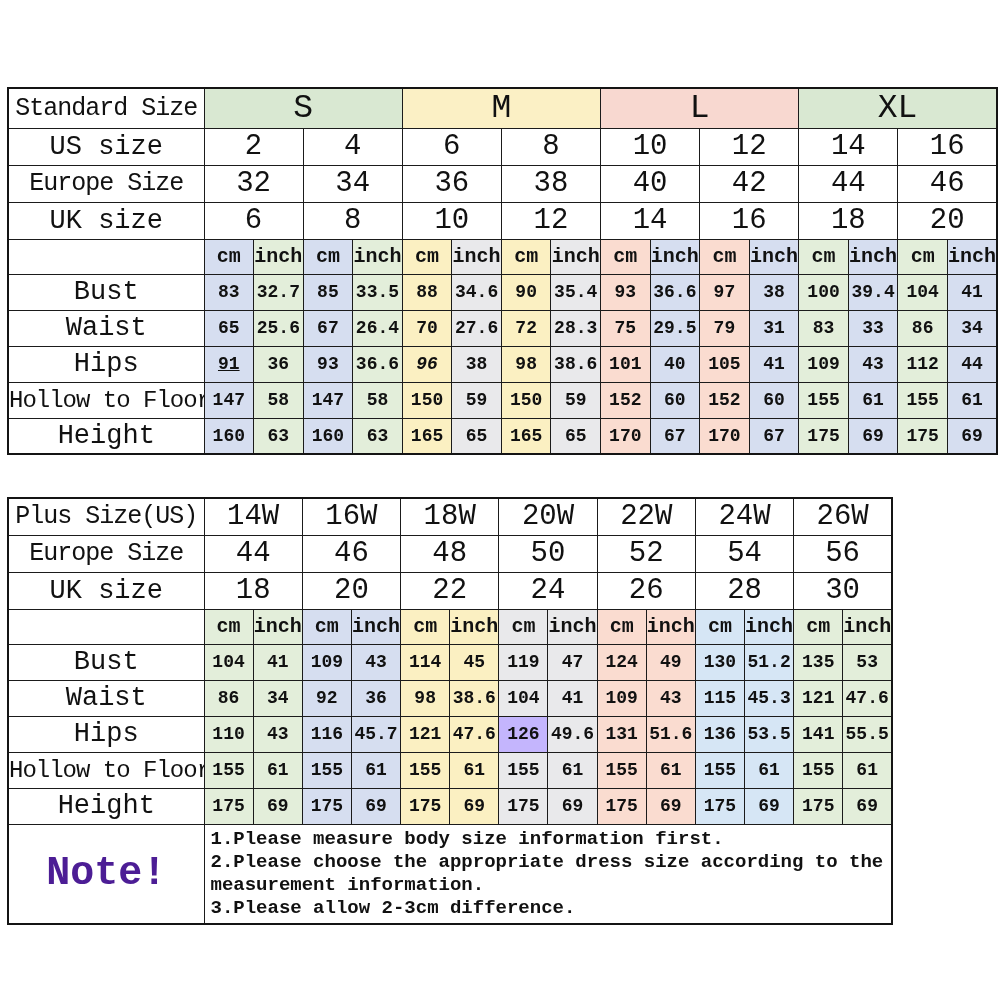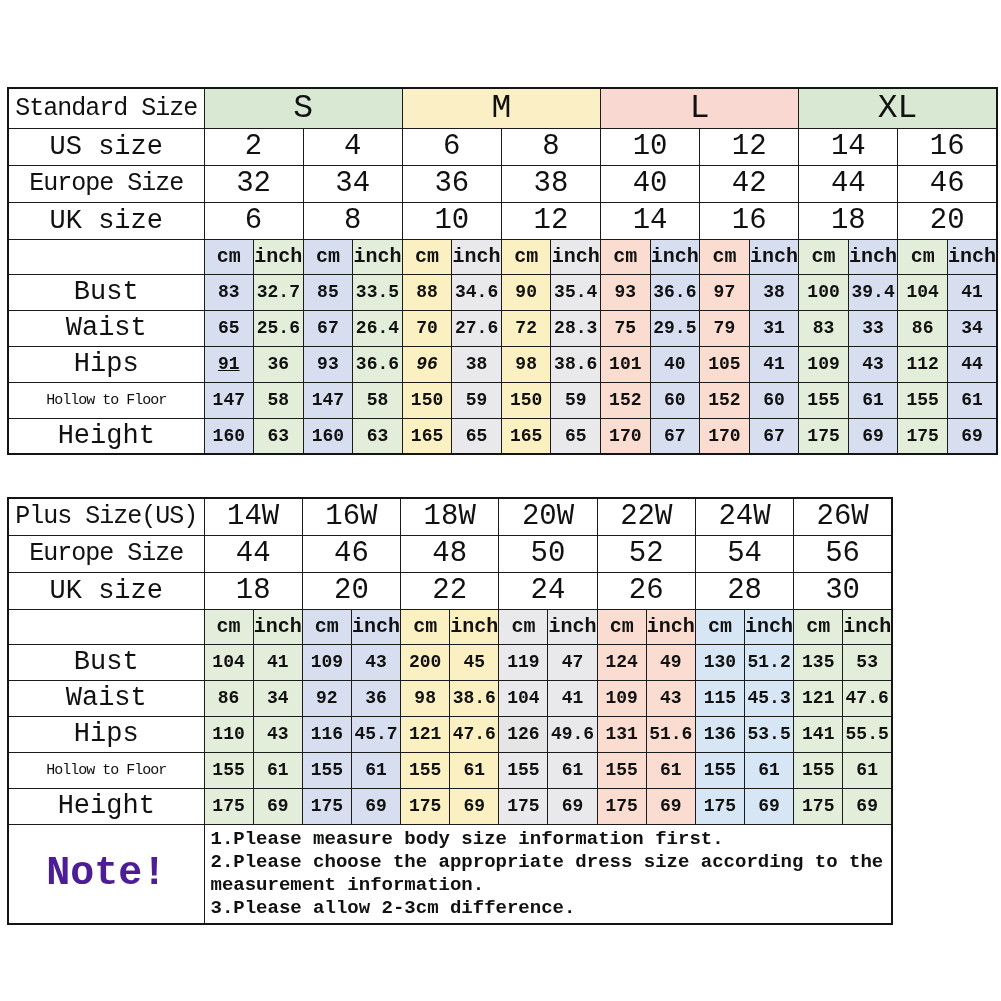--- a/index.html
+++ b/index.html
@@ -20,21 +20,21 @@
   }
   tr.h-hdr{height:40px}
   tr.h-size{height:37px}
   tr.h-unit{height:35px}
   tr.h-meas{height:36px}
   tr.h-note{height:96px}
   .hdr{font-size:33px}
   .sizeval{font-size:29px}
   .lbl{font-size:27px}
   .lbl-md{font-size:25px;letter-spacing:-1px}
-  .lbl-sm{font-size:15px;letter-spacing:-1px}
+  .lbl-sm{font-size:24px;letter-spacing:-1px}
   .unit{font-size:20px;font-weight:bold}
   .val{font-size:18px;font-weight:bold}
   .note-lbl{font-size:40px;font-weight:bold}
   .note-txt{
     text-align:left;font-size:19px;font-weight:bold;padding:3px 2px 3px 6px;
     white-space:normal;vertical-align:middle;line-height:23px;
   }
   .note-line{line-height:23px}
 </style>
 </head>
@@ -283,21 +283,21 @@
         <td class="unit" style="background: rgb(214, 230, 245);">inch</td>
         <td class="unit" style="background: rgb(227, 238, 218);">cm</td>
         <td class="unit" style="background: rgb(227, 238, 218);">inch</td>
       </tr>
       <tr class="h-meas">
         <td class="lbl">Bust</td>
         <td class="val" style="background: rgb(227, 238, 218);">104</td>
         <td class="val" style="background: rgb(227, 238, 218);">41</td>
         <td class="val" style="background: rgb(214, 222, 240);">109</td>
         <td class="val" style="background: rgb(214, 222, 240);">43</td>
-        <td class="val" style="background: rgb(251, 240, 194);">200</td>
+        <td class="val" style="background: rgb(251, 240, 194);">114</td>
         <td class="val" style="background: rgb(251, 240, 194);">45</td>
         <td class="val" style="background: rgb(233, 233, 235);">119</td>
         <td class="val" style="background: rgb(233, 233, 235);">47</td>
         <td class="val" style="background: rgb(250, 220, 208);">124</td>
         <td class="val" style="background: rgb(250, 220, 208);">49</td>
         <td class="val" style="background: rgb(214, 230, 245);">130</td>
         <td class="val" style="background: rgb(214, 230, 245);">51.2</td>
         <td class="val" style="background: rgb(227, 238, 218);">135</td>
         <td class="val" style="background: rgb(227, 238, 218);">53</td>
       </tr>
@@ -319,21 +319,21 @@
         <td class="val" style="background: rgb(227, 238, 218);">47.6</td>
       </tr>
       <tr class="h-meas">
         <td class="lbl">Hips</td>
         <td class="val" style="background: rgb(227, 238, 218);">110</td>
         <td class="val" style="background: rgb(227, 238, 218);">43</td>
         <td class="val" style="background: rgb(214, 222, 240);">116</td>
         <td class="val" style="background: rgb(214, 222, 240);">45.7</td>
         <td class="val" style="background: rgb(251, 240, 194);">121</td>
         <td class="val" style="background: rgb(251, 240, 194);">47.6</td>
-        <td class="val" style="background: #e5e5e5; margin-top: 44px;">126</td>
+        <td class="val" style="background: #c4b5fd; margin-top: 44px;">126</td>
         <td class="val" style="background: rgb(233, 233, 235);">49.6</td>
         <td class="val" style="background: rgb(250, 220, 208);">131</td>
         <td class="val" style="background: rgb(250, 220, 208);">51.6</td>
         <td class="val" style="background: rgb(214, 230, 245);">136</td>
         <td class="val" style="background: rgb(214, 230, 245);">53.5</td>
         <td class="val" style="background: rgb(227, 238, 218);">141</td>
         <td class="val" style="background: rgb(227, 238, 218);">55.5</td>
       </tr>
       <tr class="h-meas">
         <td class="lbl-sm">Hollow to Floor</td>

